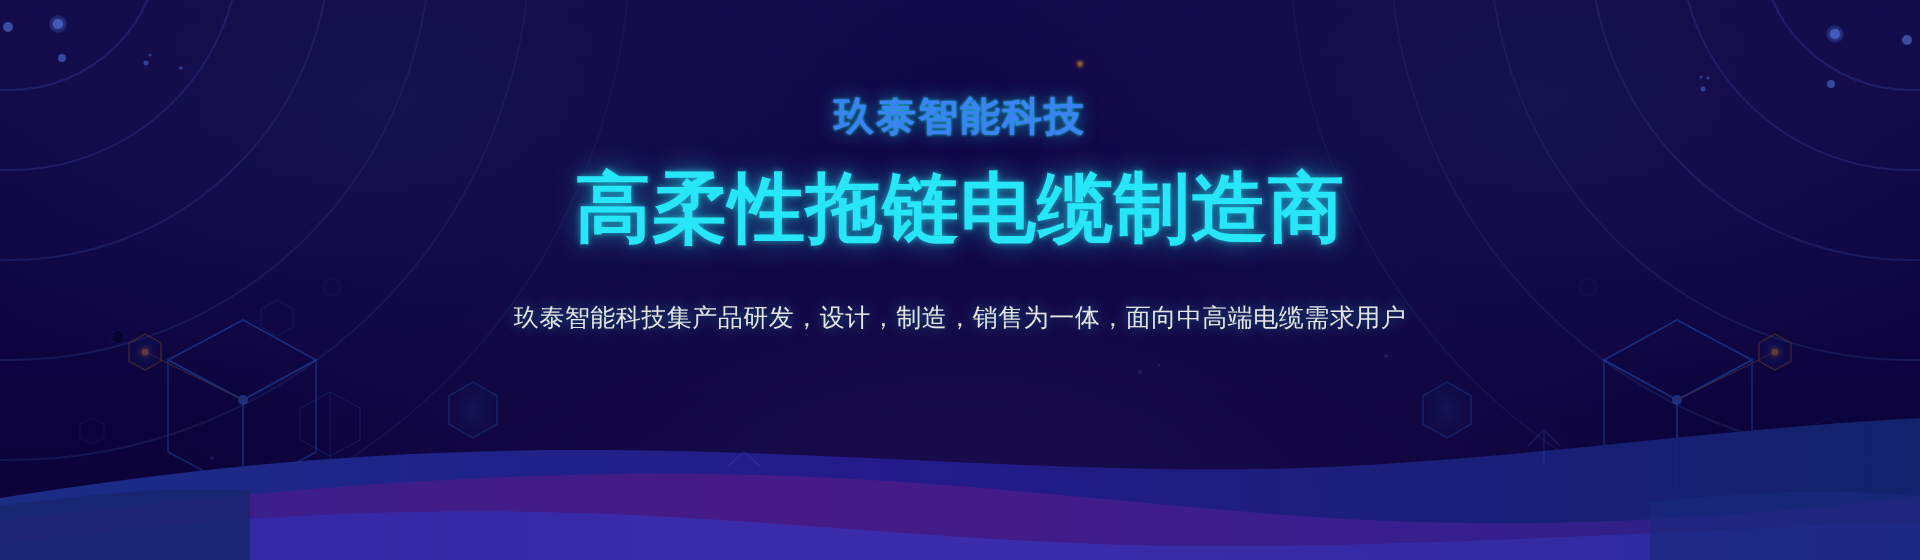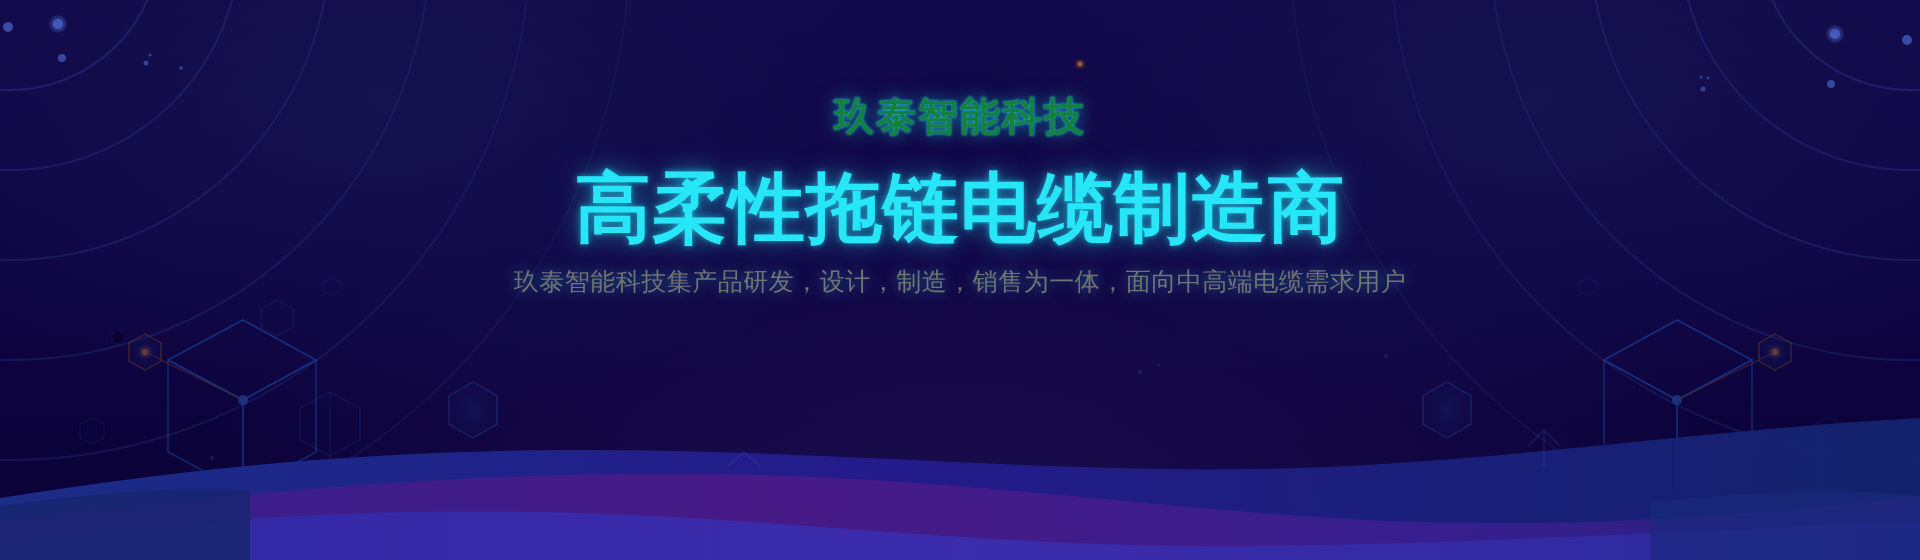--- a/index.html
+++ b/index.html
@@ -38,42 +38,42 @@
     inset: 0;
     display: flex;
     flex-direction: column;
     align-items: center;
     justify-content: flex-start;
     padding-top: 96px;
     box-sizing: border-box;
     z-index: 5;
   }
   .eyebrow {
-    color: #15803d;
+    color: #3b82f6;
     font-size: 40px;
     font-weight: bold;
     letter-spacing: 2px;
     line-height: 1;
     text-shadow: 0 0 18px rgba(35,227,243,0.55), 0 0 3px rgba(35,227,243,0.9);
     white-space: nowrap;
   }
   .headline {
     margin-top: 34px;
     color: #27e6f7;
     font-size: 76px;
     font-weight: bold;
     letter-spacing: 1px;
     line-height: 1;
     text-shadow: 0 0 26px rgba(39,230,247,0.55), 0 0 6px rgba(39,230,247,0.6);
     white-space: nowrap;
     text-align: right;
   }
   .subtitle {
-    margin-top: 20px;
-    color: #737373;
+    margin-top: 56px;
+    color: #e5e5e5;
     font-size: 25px;
     font-weight: normal;
     letter-spacing: 0.5px;
     line-height: 1.2;
     text-shadow: 0 0 14px rgba(44,226,246,0.45);
     white-space: nowrap;
   }
 </style>
 </head>
 <body>

